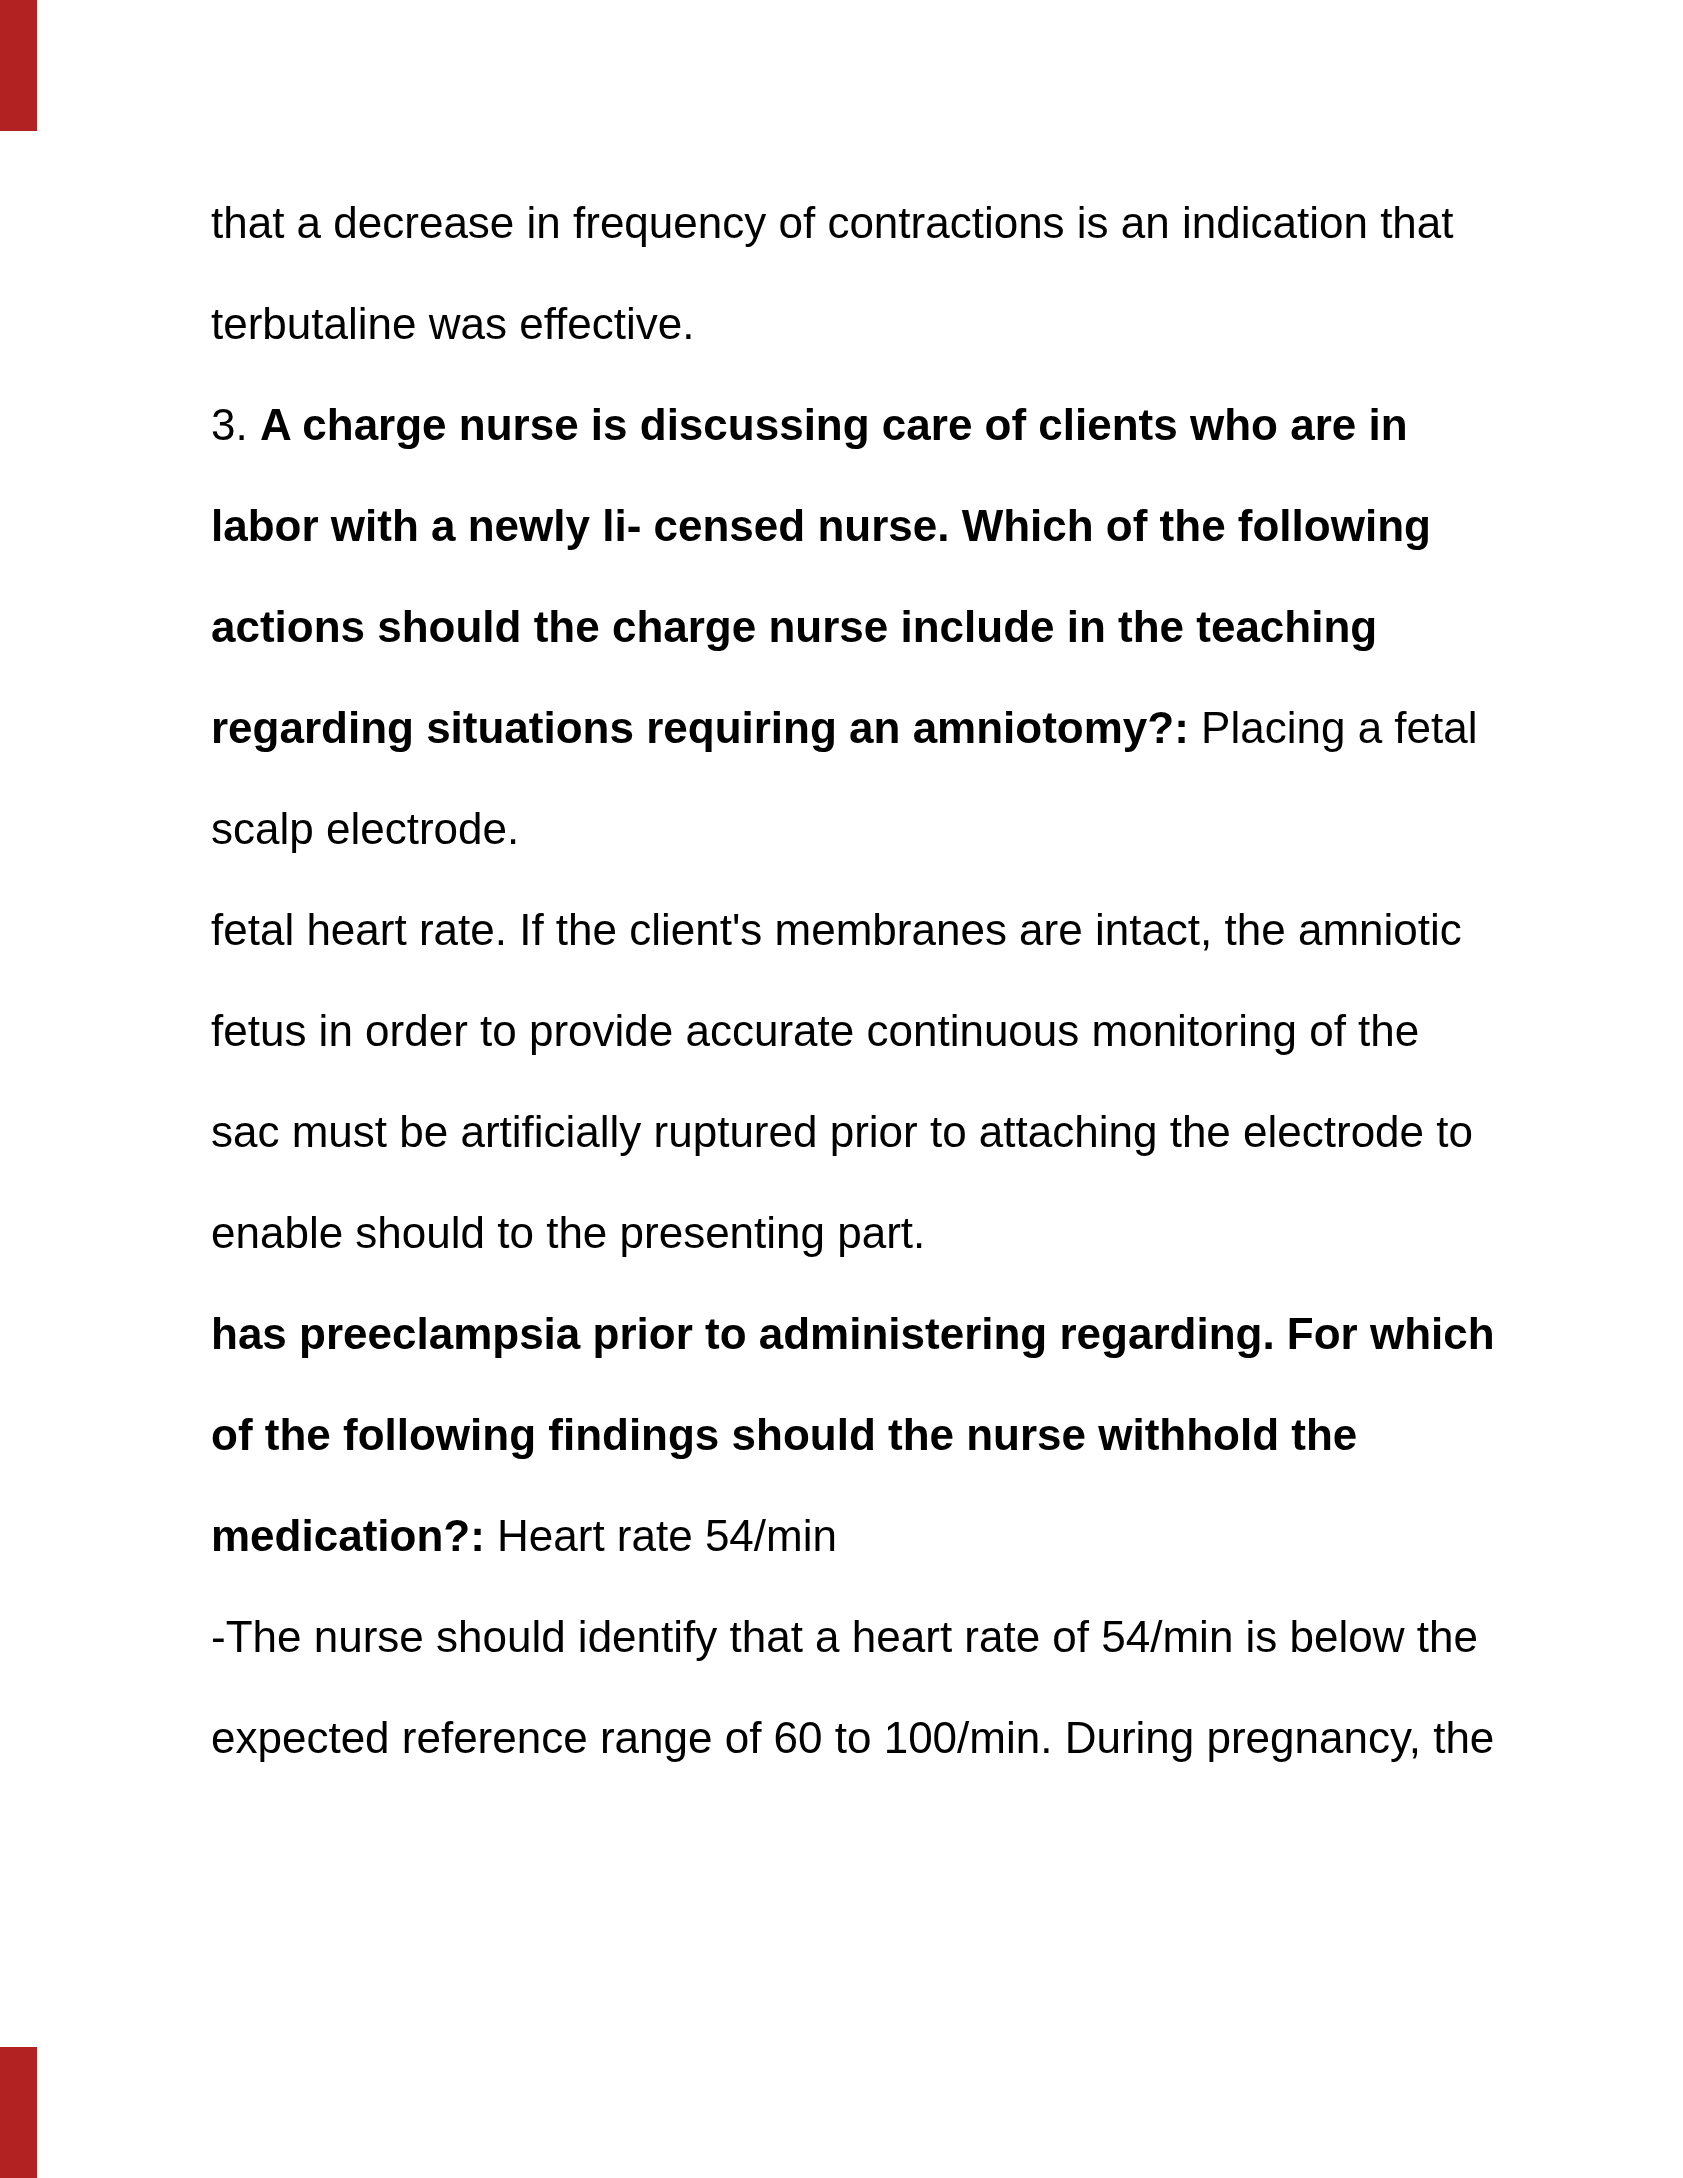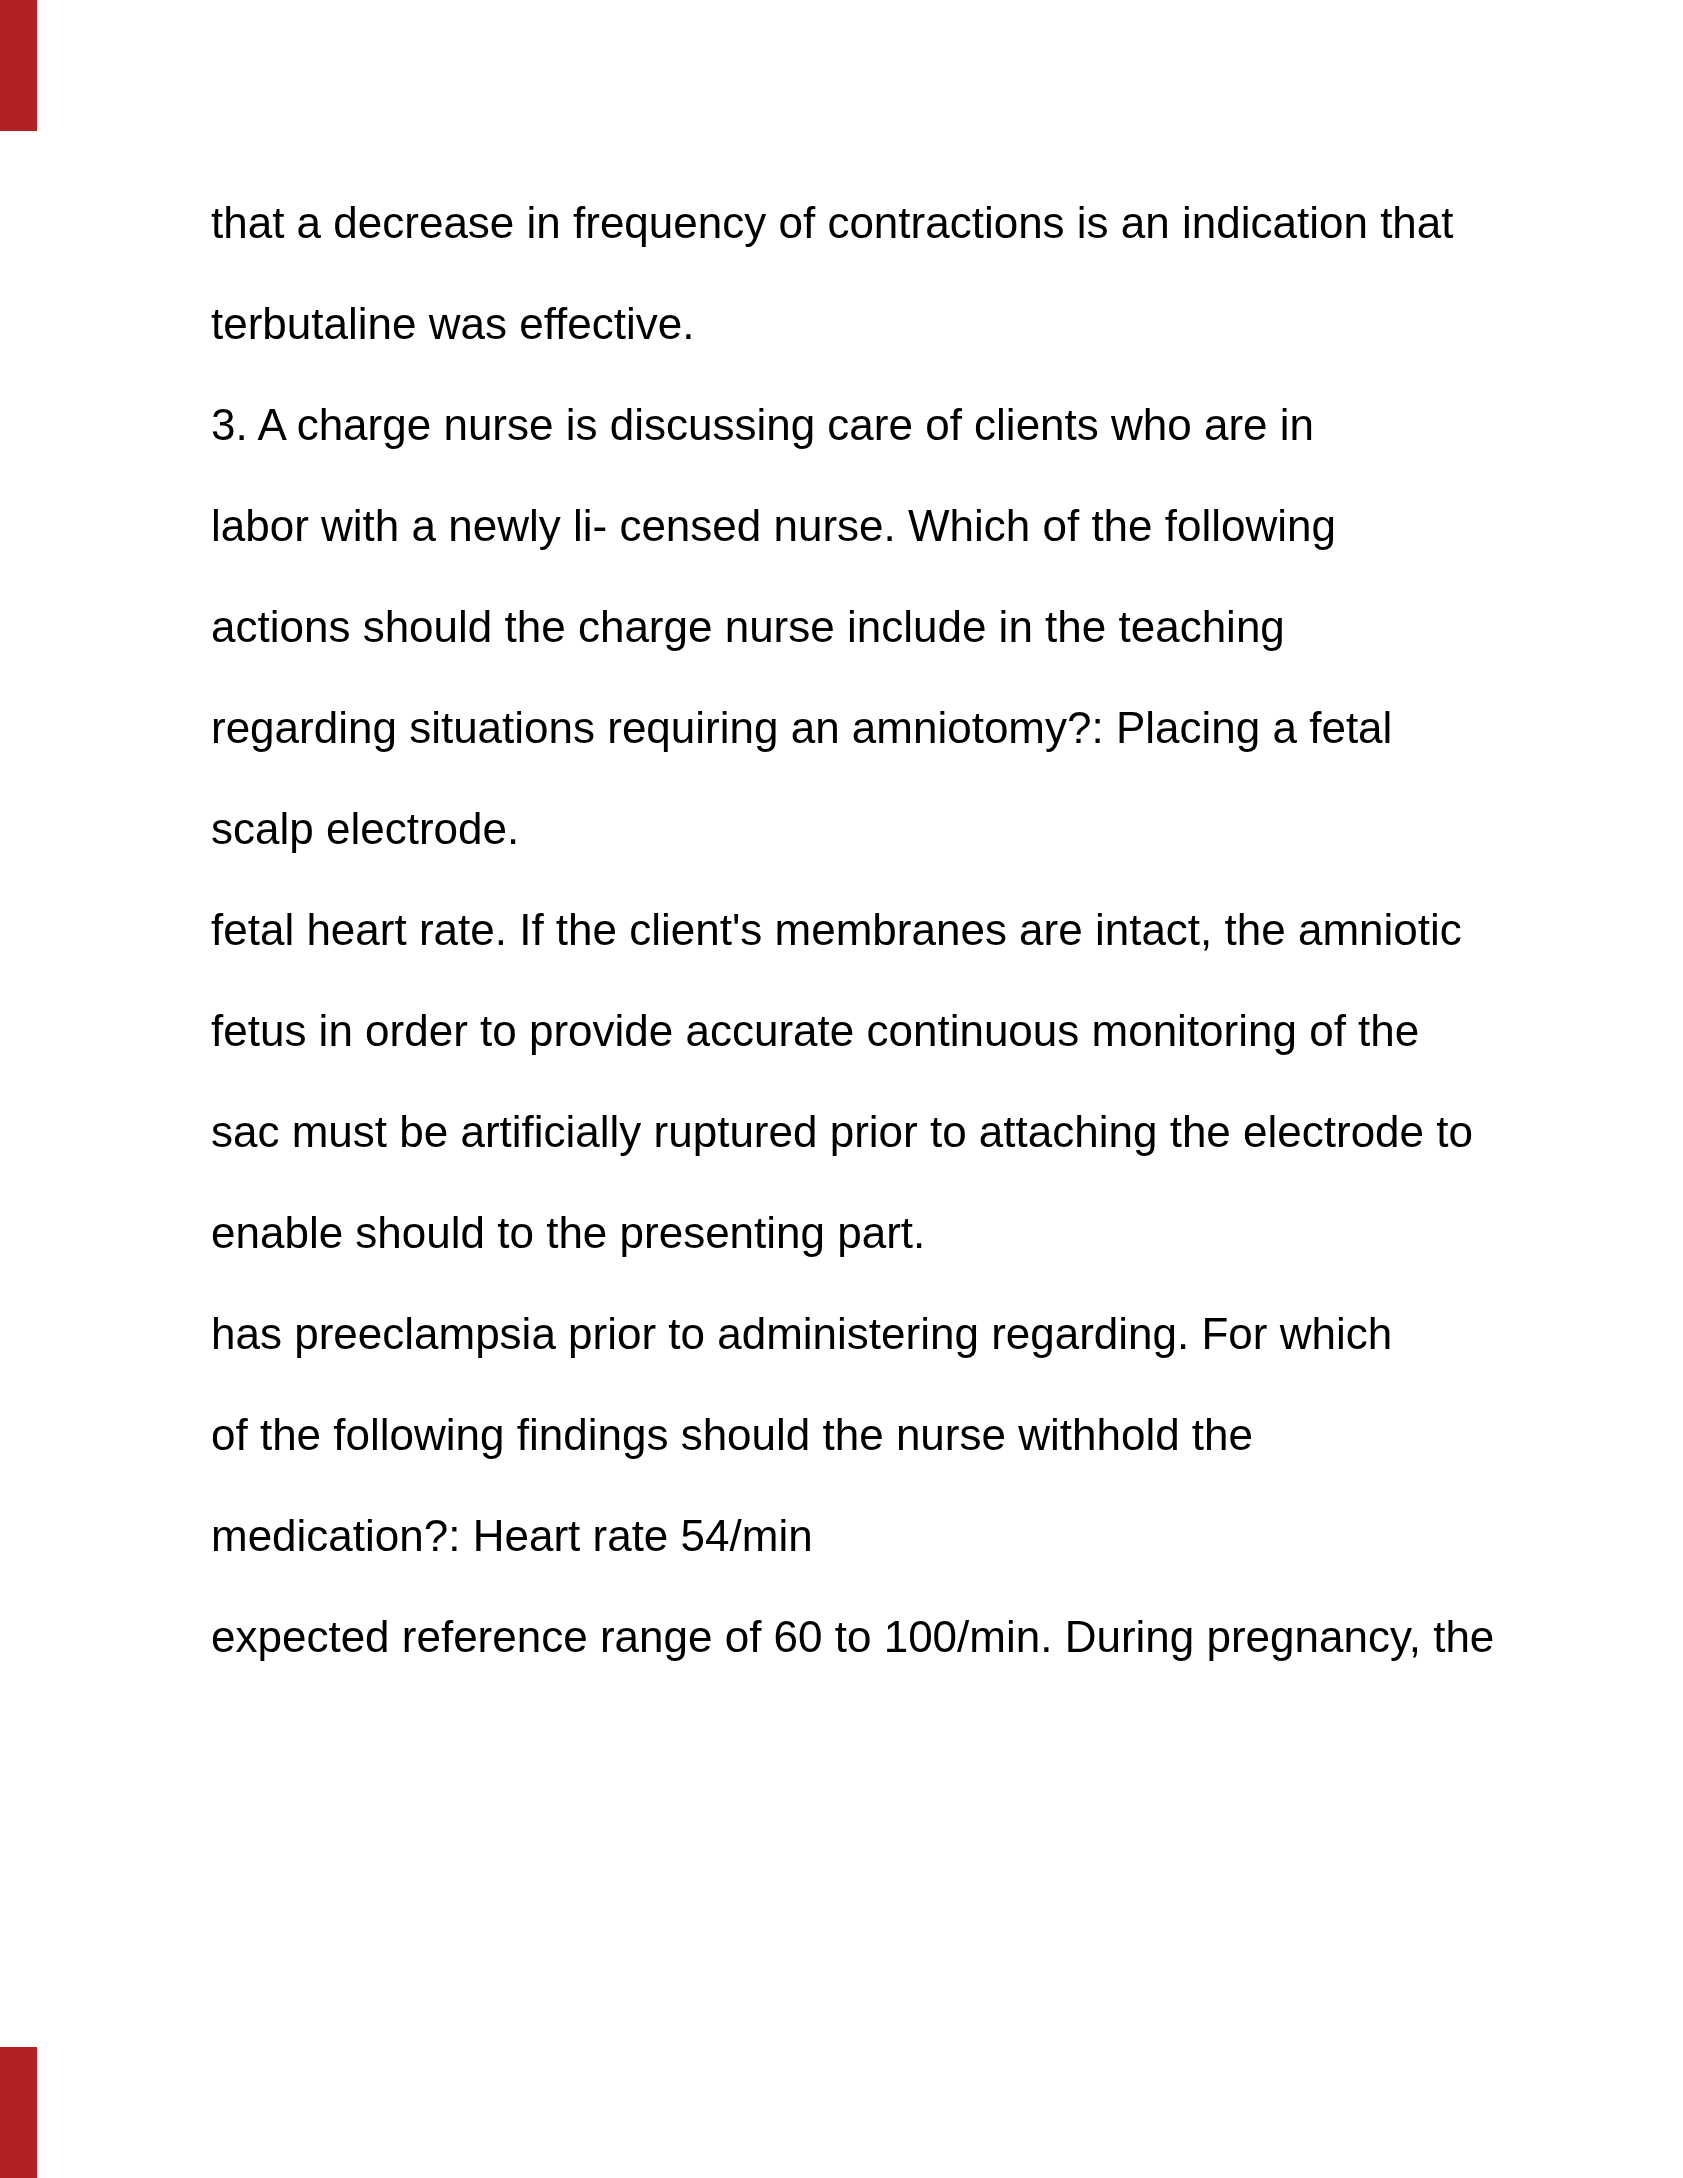--- a/index.html
+++ b/index.html
@@ -22,21 +22,21 @@
   }
   .line {
     height: 101px;
     line-height: 101px;
     font-size: 44px;
     color: #000000;
     white-space: pre;
     font-weight: 400;
   }
   .seg { font-weight: 400; }
-  .seg.b { font-weight: 400; }
+  .seg.b { font-weight: 700; }
   .corner-bar {
     position: absolute;
     left: 0;
     width: 37px;
     background: #b22222;
   }
   .corner-bar.top { top: 0; height: 131px; }
   .corner-bar.bottom { bottom: 0; height: 131px; }
 </style>
 </head>
@@ -55,17 +55,18 @@
     <div class="line"><span class="seg b">actions should the charge nurse include in the teaching</span></div>
     <div class="line"><span class="seg b">regarding situations requiring an amniotomy?: </span><span class="seg">Placing a fetal</span></div>
     <div class="line"><span class="seg">scalp electrode.</span></div>
     <div class="line"><span class="seg">fetal heart rate. If the client's membranes are intact, the amniotic</span></div>
     <div class="line"><span class="seg">fetus in order to provide accurate continuous monitoring of the</span></div>
     <div class="line"><span class="seg">sac must be artificially ruptured prior to attaching the electrode to</span></div>
     <div class="line"><span class="seg">enable should to the presenting part.</span></div>
     <div class="line"><span class="seg b">has preeclampsia prior to administering regarding. For which</span></div>
     <div class="line"><span class="seg b">of the following findings should the nurse withhold the</span></div>
     <div class="line"><span class="seg b">medication?: </span><span class="seg">Heart rate 54/min</span></div>
+    <div class="line"><span class="seg">-The nurse should identify that a heart rate of 54/min is below the</span></div>
     <div class="line"><span class="seg">expected reference range of 60 to 100/min. During pregnancy, the</span></div>
   </div>
 
 </div>
 
 
 </body></html>

